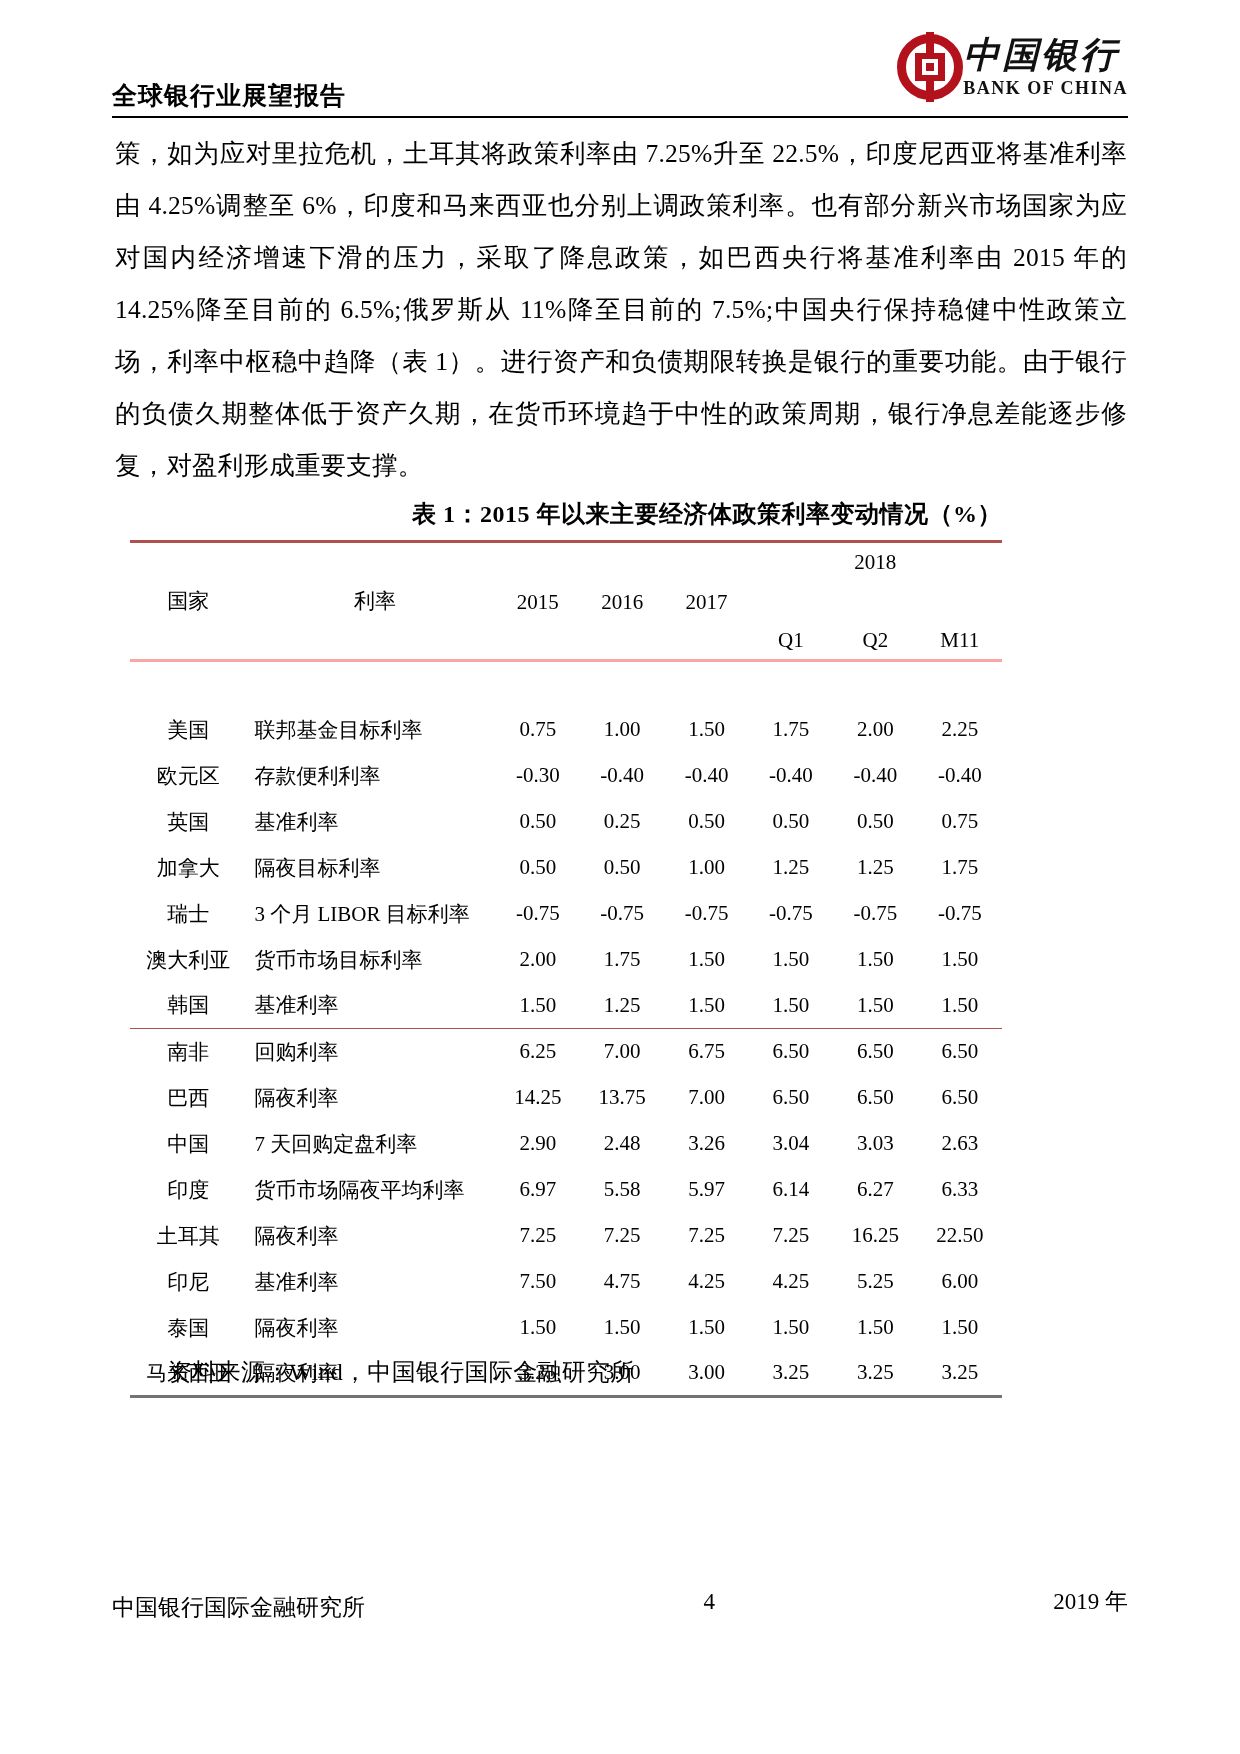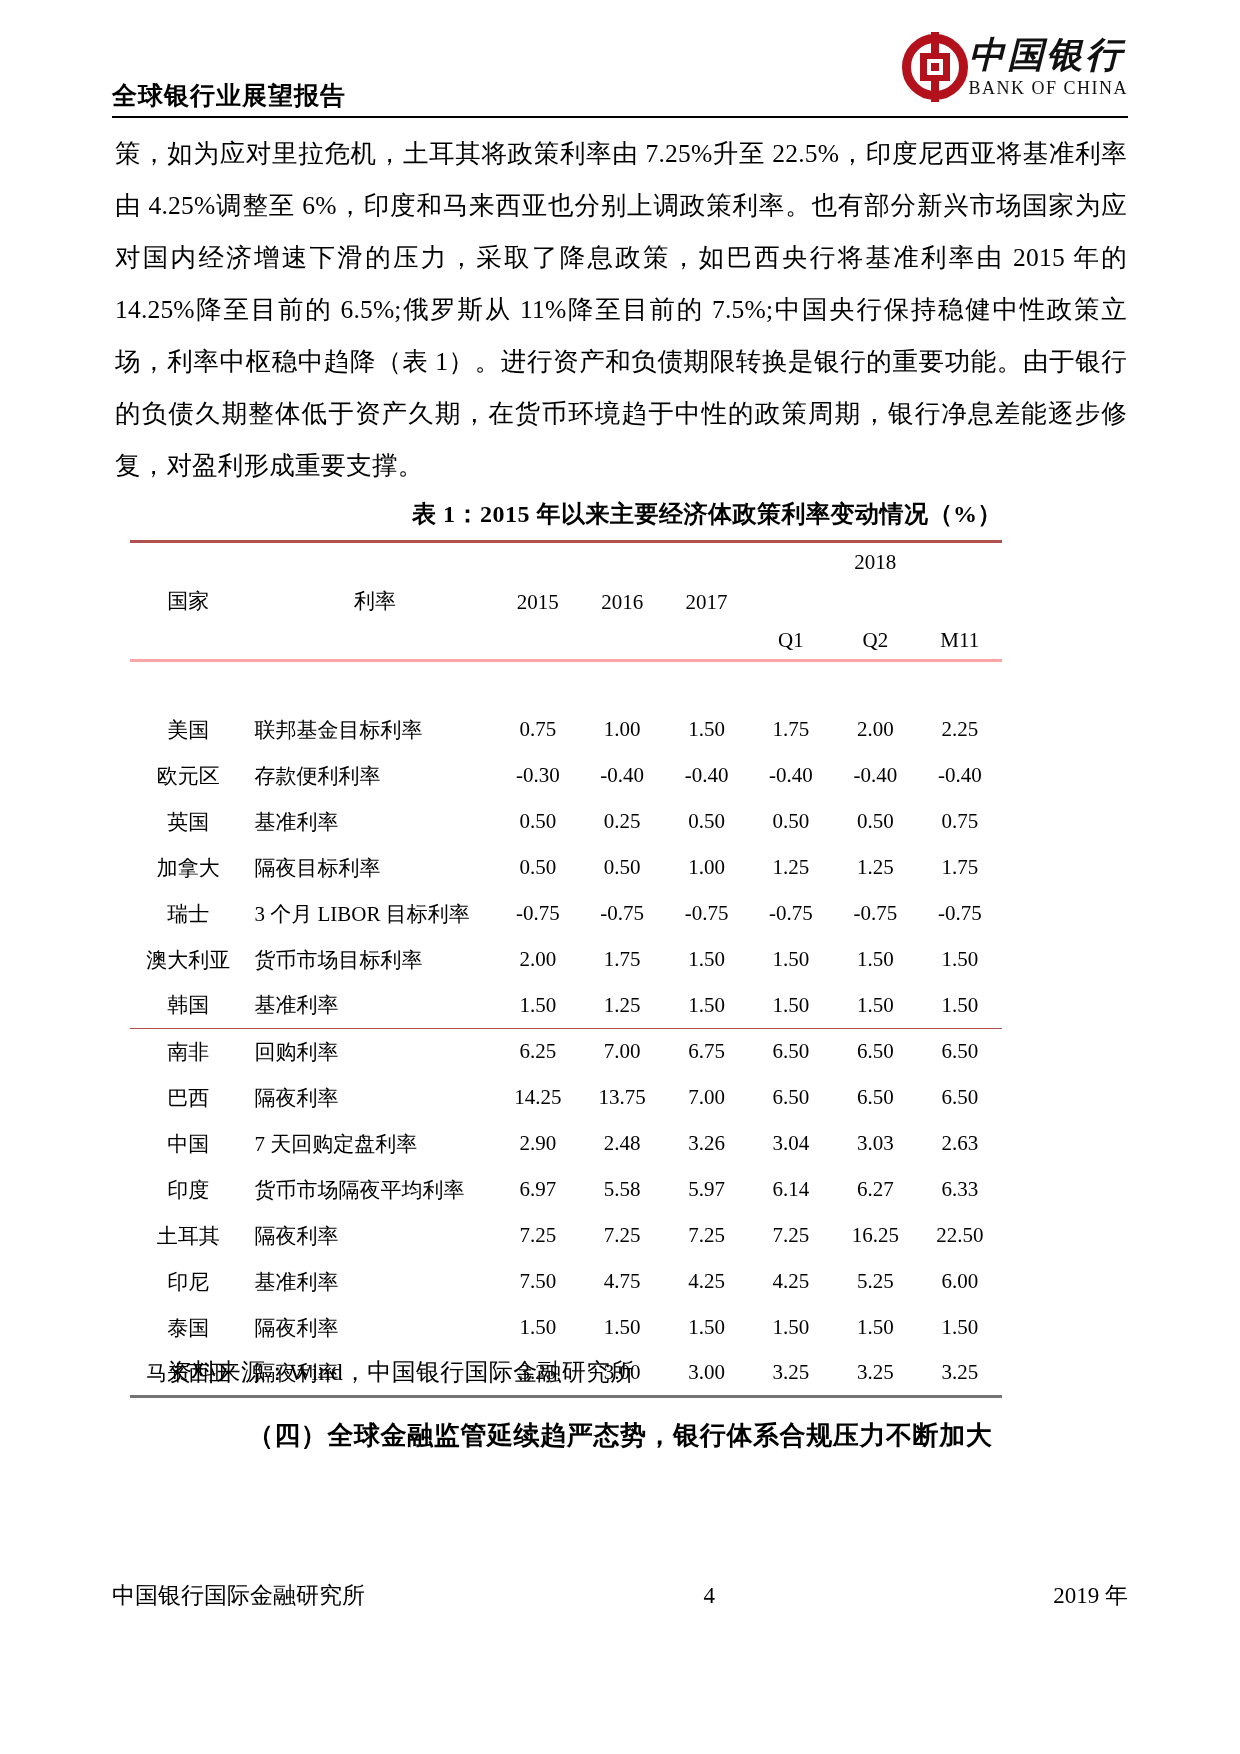--- a/index.html
+++ b/index.html
@@ -113,21 +113,21 @@
     font-weight: bold;
     letter-spacing: 3px;
     font-style: italic;
     font-family: "Liberation Serif", "DejaVu Serif", serif;
     color: #111111;
   }
   .logo-en {
     margin-top: 6px;
     font-size: 18px;
     letter-spacing: 1.5px;
-    font-weight: normal;
+    font-weight: bold;
     font-family: "Liberation Serif", "DejaVu Serif", serif;
     color: #111111;
   }
 
   
   .body-text {
     position: absolute;
     left: 115px;
     top: 128px;
     width: 1012px;
@@ -229,21 +229,21 @@
     left: 112px;
     top: 1580px;
     width: 1016px;
     font-size: 23px;
   }
   .footer-inner {
     display: flex;
     justify-content: space-between;
     align-items: center;
   }
-  .footer-left { text-align: center; }
+  .footer-left { text-align: center; margin-top: 12px; }
   .footer-center { text-align: center; flex: 1; }
   .footer-right { text-align: right; }
 </style>
 </head>
 <body>
 
 <div class="page">
 
   <div class="header">
     <div class="header-title">全球银行业展望报告</div>
@@ -455,21 +455,20 @@
           <td class="c-num">3.25</td>
           <td class="c-num">3.25</td>
           <td class="c-num">3.25</td>
         </tr>
       </tbody>
     </table>
   </div>
 
   <div class="source">资料来源：Wind，中国银行国际金融研究所</div>
 
-  <div class="section-heading">（四）全球金融监管延续趋严态势，银行体系合规压力不断加大</div>
 
   <div class="footer">
     <div class="footer-inner">
       <div class="footer-left">中国银行国际金融研究所</div>
       <div class="footer-center">4</div>
       <div class="footer-right">2019 年</div>
     </div>
   </div>
 
 </div>

